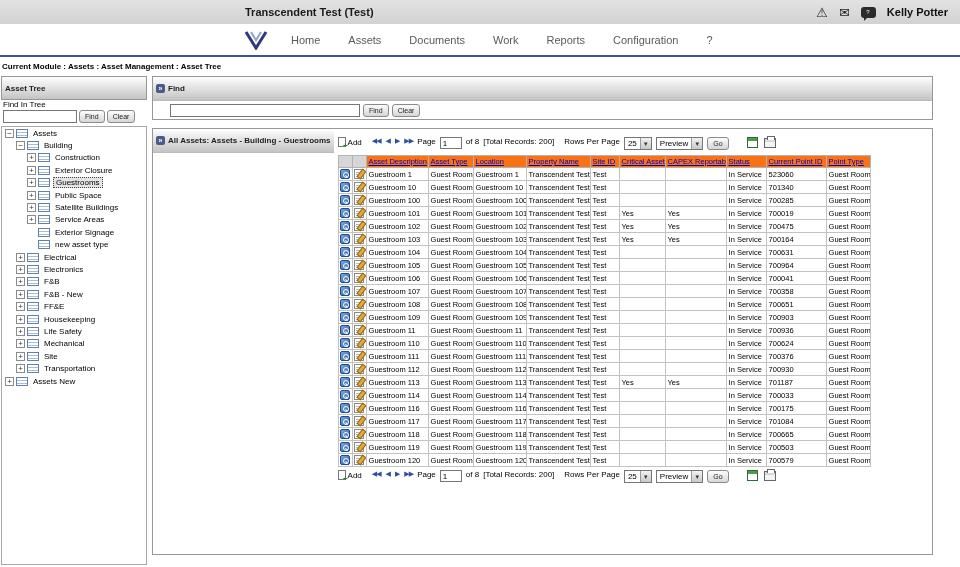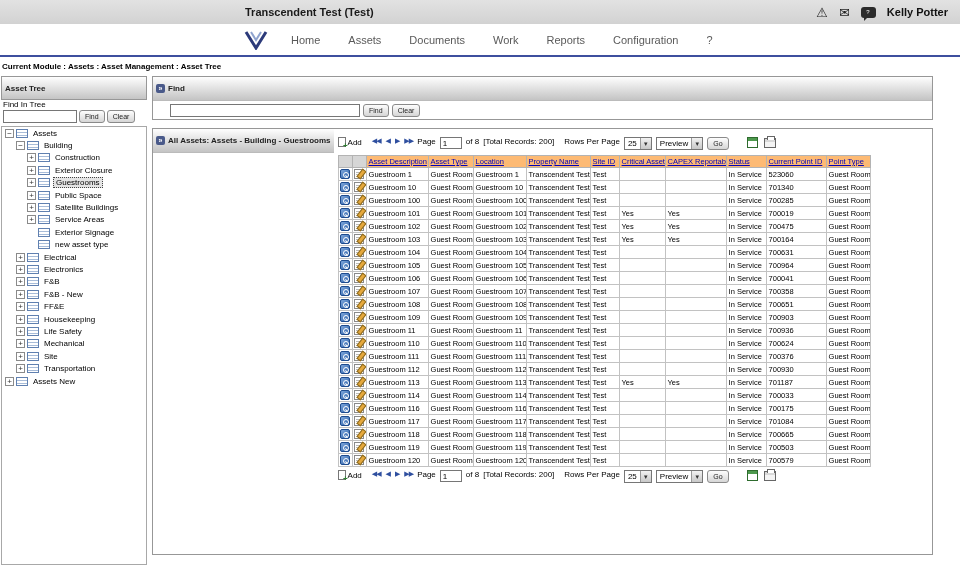--- a/index.html
+++ b/index.html
@@ -65,21 +65,21 @@
   .rpp{margin-left:6px}
   .fake-select{display:inline-flex;align-items:stretch;border:1px solid #767676;height:13px;background:#fff;cursor:pointer}
   .fs-val{padding:1px 3px 0 3px;font-size:8px}
   .dd{width:11px;background:linear-gradient(#f2f2f2,#c8c8c8);border-left:1px solid #999;font-size:7px;display:flex;align-items:center;justify-content:center;color:#333}
   .tb-icons{display:flex;align-items:center;gap:6px;margin-left:14px}
   .icon-export{width:11px;height:11px;border:1px solid #2e6b2e;background:linear-gradient(#4e9a4e 0 3px,#fff 3px),linear-gradient(90deg,#fff 0 1px,transparent 1px);background-color:#7fbf7f;cursor:pointer;display:inline-block}
   .icon-print{width:12px;height:10px;border:1px solid #666;background:linear-gradient(#d9d9d9 0 3px,#f4f4f4 3px);cursor:pointer;display:inline-block;position:relative}
   .icon-print::after{content:'';position:absolute;left:2px;top:-3px;width:6px;height:3px;background:#fff;border:1px solid #666;border-bottom:none}
 
   table.grid-table{border-collapse:collapse;table-layout:fixed;width:532px;margin-top:1px;flex:none}
-  .grid-table th{font-size:7.5px;font-weight:normal;color:#0000bb;text-decoration:underline;text-align:left;border:1px solid #b3b3b3;padding:1px 2px;background:#fdba74;white-space:nowrap;overflow:hidden;height:12px;cursor:pointer}
+  .grid-table th{font-size:7.5px;font-weight:normal;color:#0000bb;text-decoration:underline;text-align:left;border:1px solid #b3b3b3;padding:1px 2px;background:#f97316;white-space:nowrap;overflow:hidden;height:12px;cursor:pointer}
   .grid-table th.icon-col{background:#d6d6d6;cursor:default}
   .grid-table td{font-size:7.5px;border:1px solid #c2c2c2;padding:0 2px;height:13px;white-space:nowrap;overflow:hidden;background:#fff}
   .grid-table td.icon-cell{padding:0 1px;text-align:center}
   .ricon{display:inline-block;width:10px;height:10px;vertical-align:middle;position:relative;cursor:pointer}
   .ricon.view{background:linear-gradient(135deg,#7fa8dc,#2b5fa8);border:1px solid #1d4b8f;border-radius:2px}
   .ricon.view::before{content:'';position:absolute;left:2px;top:2px;width:4px;height:4px;border:1px solid #fff;border-radius:50%}
   .ricon.view::after{content:'';position:absolute;right:1px;bottom:1px;width:3px;height:1px;background:#fff;transform:rotate(45deg)}
   .ricon.edit{background:#fff;border:1px solid #8a8a8a}
   .ricon.edit::before{content:'';position:absolute;left:1px;top:2px;width:6px;height:1px;background:#b9b9b9;box-shadow:0 2px 0 #b9b9b9,0 4px 0 #b9b9b9}
   .ricon.edit::after{content:'';position:absolute;right:-1px;top:-1px;width:3px;height:8px;background:#e6a83c;border:1px solid #8a6a20;transform:rotate(38deg)}

